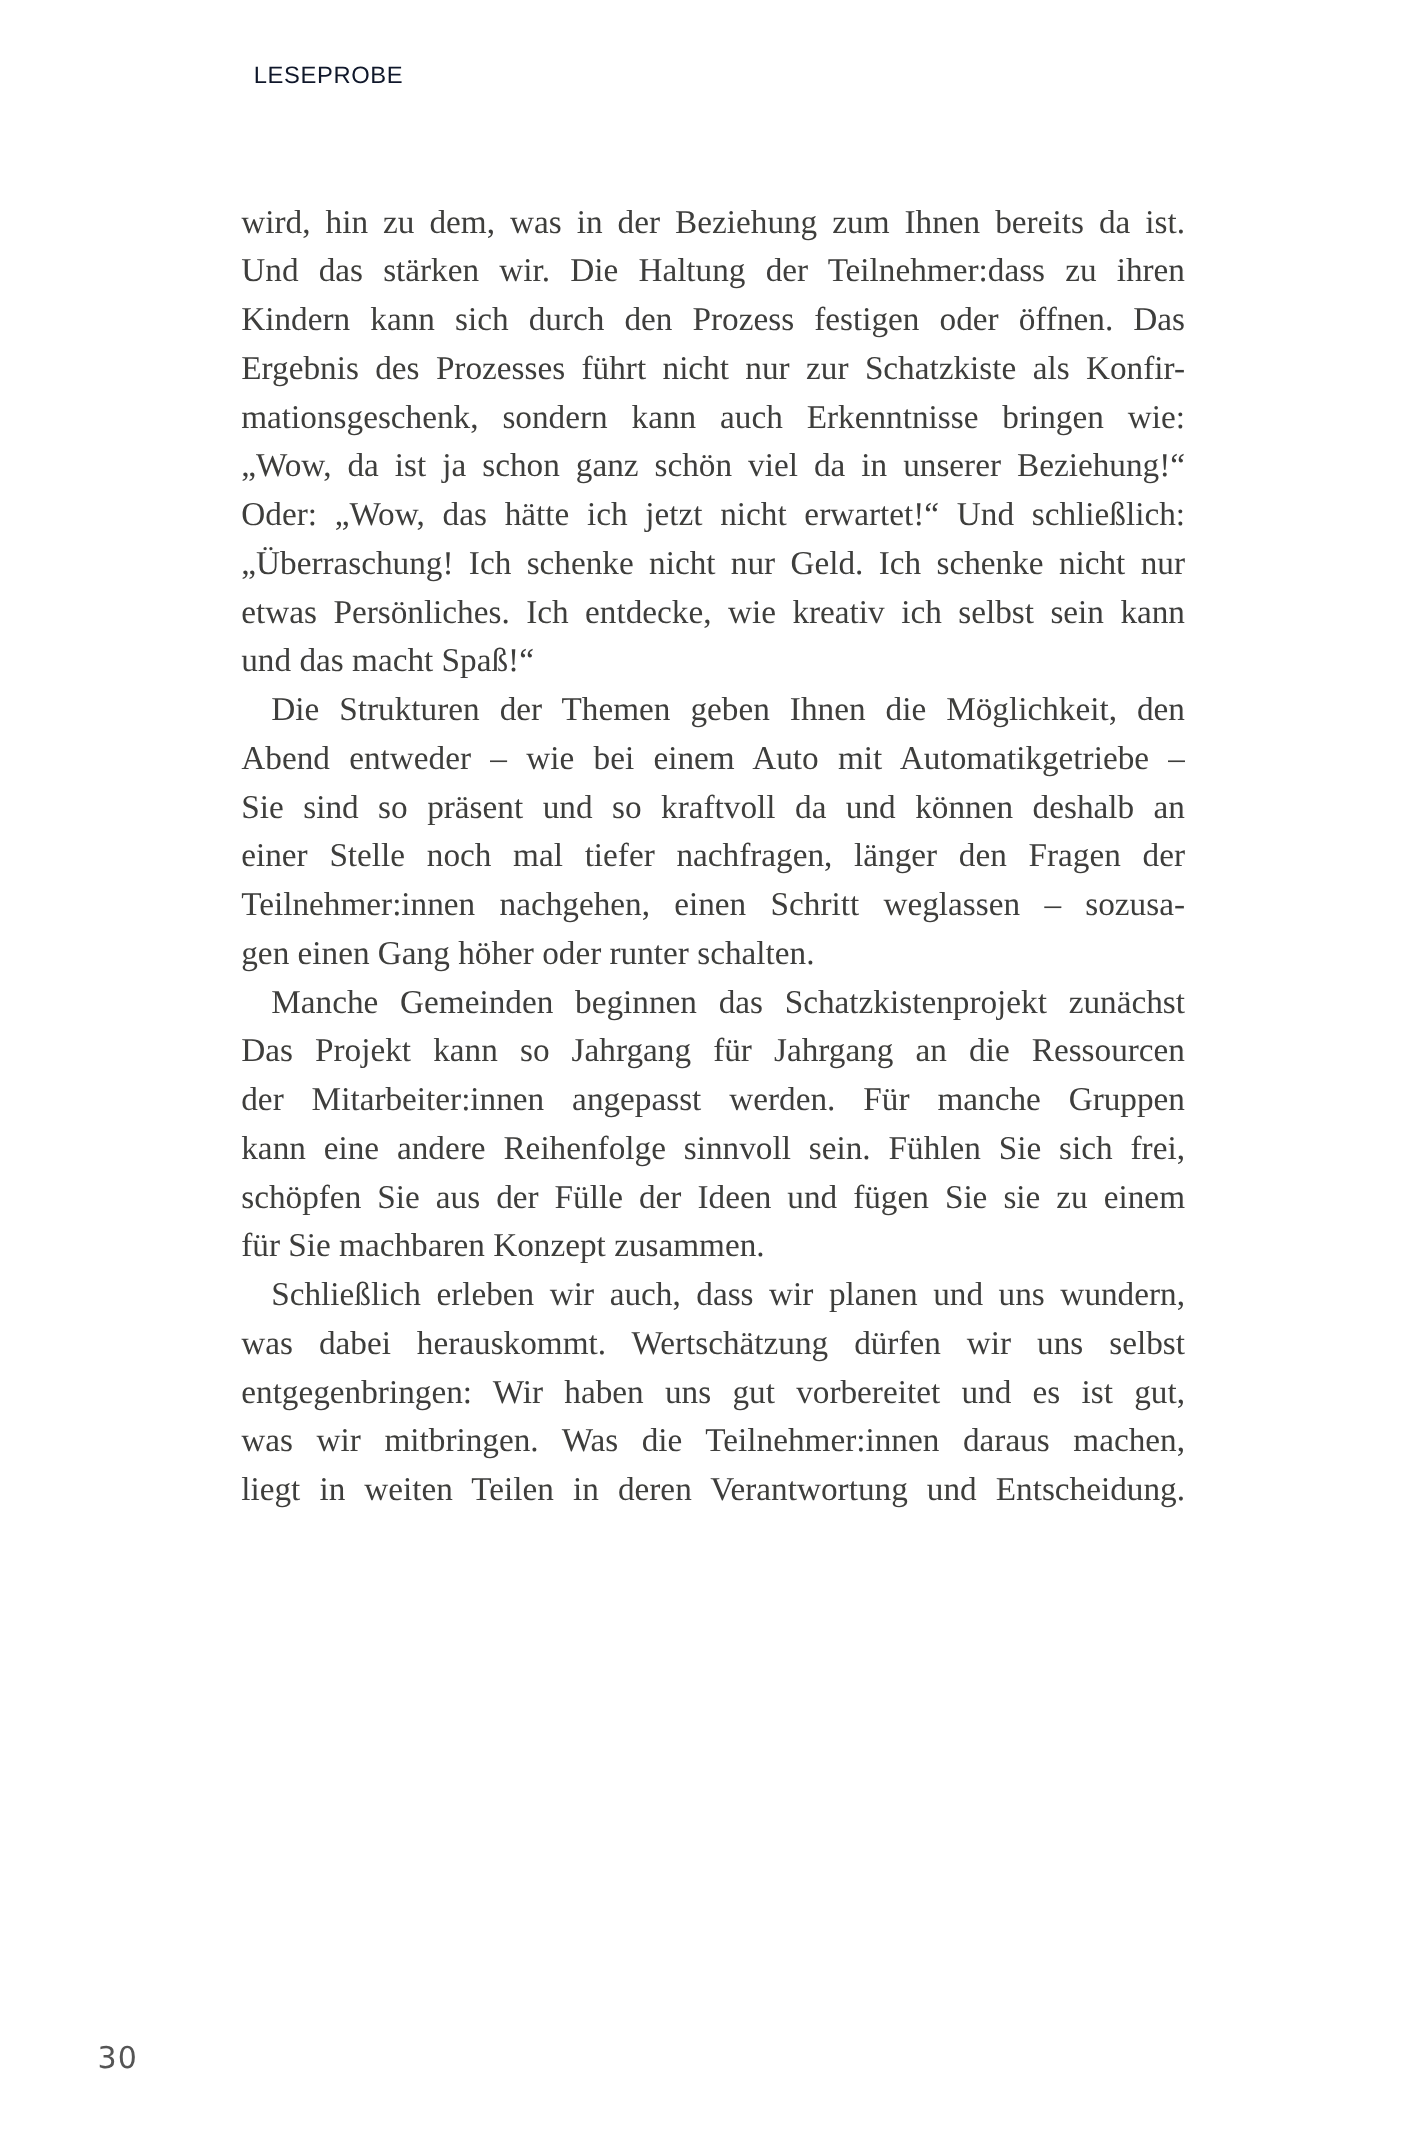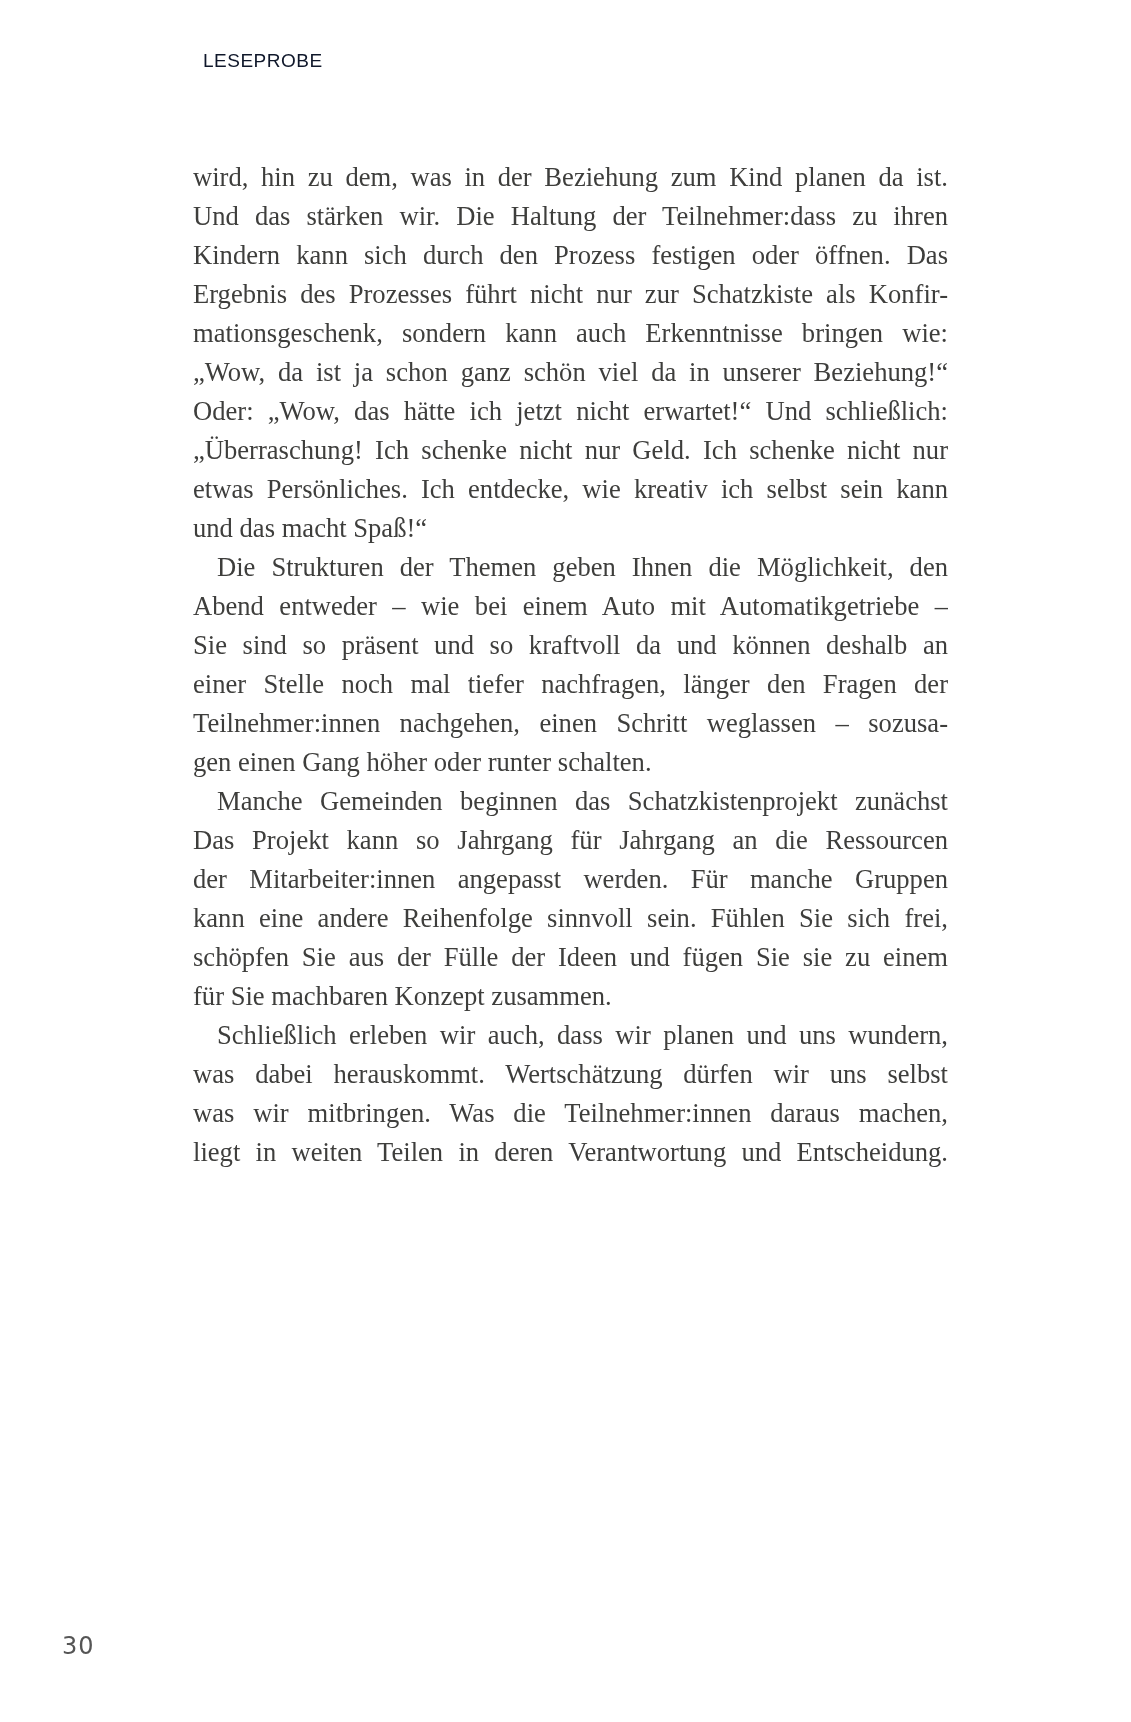--- a/index.html
+++ b/index.html
@@ -39,36 +39,36 @@
       text-align-last: justify;
     }
     .line.last {
       text-align-last: left;
     }
     .line.indent {
       padding-left: 24px;
     }
     .page-number {
       position: absolute;
-      left: 62px;
+      left: 78px;
       top: 1632px;
       font-family: "DejaVu Sans", sans-serif;
       font-size: 24px;
       color: #555555;
       letter-spacing: 1px;
     }
   </style>
 </head>
 <body>
 
 <div class="running-head">LESEPROBE</div>
 
 <div class="text-block">
   <div class="paragraph">
-    <span class="line" style="white-space: normal; overflow: hidden; height: 39px;">wird, hin zu dem, was in der Beziehung zum Kind planen da ist.</span>
+    <span class="line" style="white-space: normal; overflow: hidden; height: 39px;">wird, hin zu dem, was in der Beziehung zum Ihnen bereits da ist.</span>
     <span class="line" style="white-space: normal; overflow: hidden; height: 39px;">Und das stärken wir. Die Haltung der Teilnehmer:dass zu ihren</span>
     <span class="line" style="white-space: normal; overflow: hidden; height: 39px;">Kindern kann sich durch den Prozess festigen oder öffnen. Das</span>
     <span class="line" style="white-space: normal; overflow: hidden; height: 39px;">Ergebnis des Prozesses führt nicht nur zur Schatzkiste als Konfir-</span>
     <span class="line" style="white-space: normal; overflow: hidden; height: 39px;">mationsgeschenk, sondern kann auch Erkenntnisse bringen wie:</span>
     <span class="line" style="white-space: normal; overflow: hidden; height: 39px;">„Wow, da ist ja schon ganz schön viel da in unserer Beziehung!“</span>
     <span class="line" style="white-space: normal; overflow: hidden; height: 39px;">Oder: „Wow, das hätte ich jetzt nicht erwartet!“ Und schließlich:</span>
     <span class="line" style="white-space: normal; overflow: hidden; height: 39px;">„Überraschung! Ich schenke nicht nur Geld. Ich schenke nicht nur</span>
     <span class="line" style="white-space: normal; overflow: hidden; height: 39px;">etwas Persönliches. Ich entdecke, wie kreativ ich selbst sein kann</span>
     <span class="line last" style="white-space: normal; overflow: hidden; height: 39px;">und das macht Spaß!“</span>
   </div>
@@ -84,18 +84,19 @@
     <span class="line indent" style="white-space: normal; overflow: hidden; height: 39px;">Manche Gemeinden beginnen das Schatzkistenprojekt zunächst</span>
     <span class="line" style="white-space: normal; overflow: hidden; height: 39px;">Das Projekt kann so Jahrgang für Jahrgang an die Ressourcen</span>
     <span class="line" style="white-space: normal; overflow: hidden; height: 39px;">der Mitarbeiter:innen angepasst werden. Für manche Gruppen</span>
     <span class="line" style="white-space: normal; overflow: hidden; height: 39px;">kann eine andere Reihenfolge sinnvoll sein. Fühlen Sie sich frei,</span>
     <span class="line" style="white-space: normal; overflow: hidden; height: 39px;">schöpfen Sie aus der Fülle der Ideen und fügen Sie sie zu einem</span>
     <span class="line last" style="white-space: normal; overflow: hidden; height: 39px;">für Sie machbaren Konzept zusammen.</span>
   </div>
   <div class="paragraph">
     <span class="line indent" style="white-space: normal; overflow: hidden; height: 39px;">Schließlich erleben wir auch, dass wir planen und uns wundern,</span>
     <span class="line" style="white-space: normal; overflow: hidden; height: 39px;">was dabei herauskommt. Wertschätzung dürfen wir uns selbst</span>
+    <span class="line" style="white-space: normal; overflow: hidden; height: 39px;">entgegenbringen: Wir haben uns gut vorbereitet und es ist gut,</span>
     <span class="line" style="white-space: normal; overflow: hidden; height: 39px;">was wir mitbringen. Was die Teilnehmer:innen daraus machen,</span>
     <span class="line" style="white-space: normal; overflow: hidden; height: 39px;">liegt in weiten Teilen in deren Verantwortung und Entscheidung.</span>
   </div>
 </div>
 
 <div class="page-number">30</div>
 
 </body></html>

